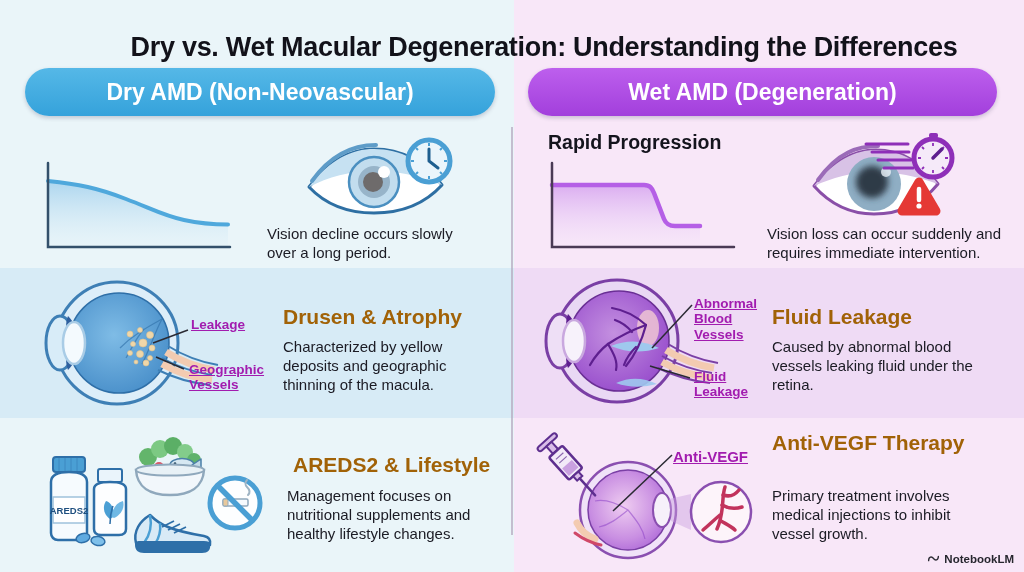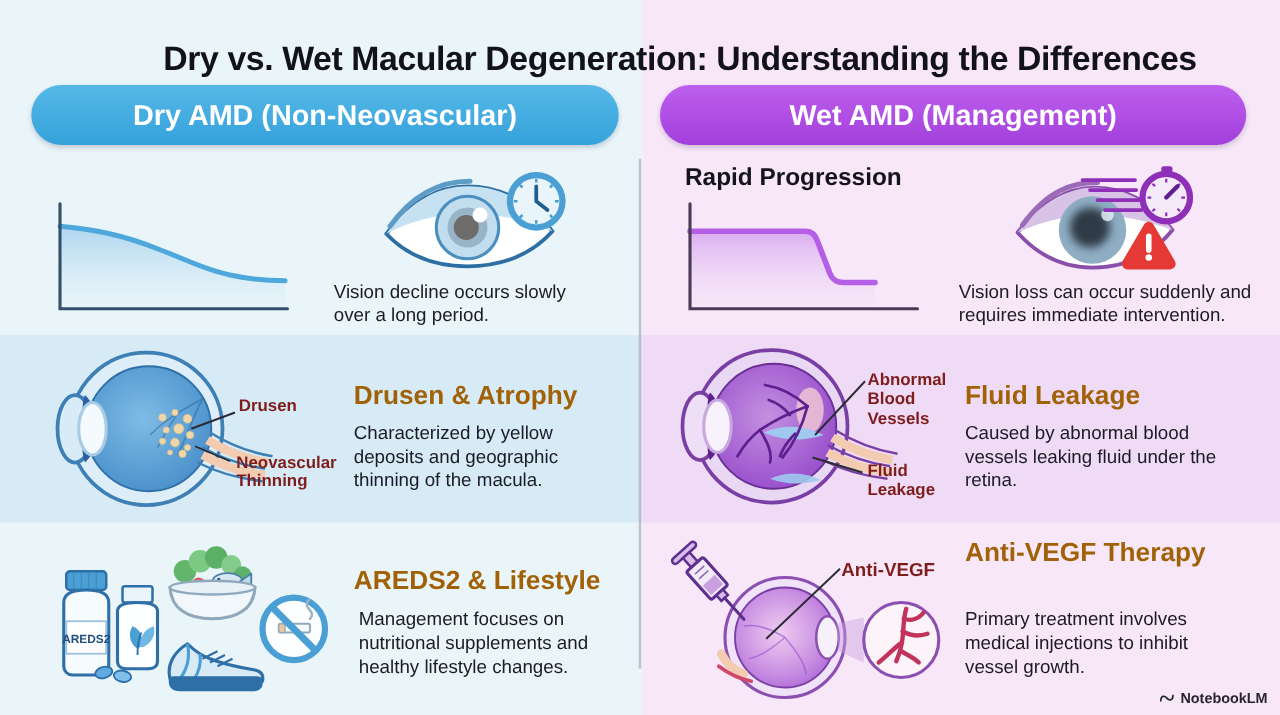--- a/index.html
+++ b/index.html
@@ -12,41 +12,41 @@
   .divider{left:511px;top:127px;width:2px;height:408px;background:#B6ABC0;opacity:.75;}
   .title{left:16px;top:16px;width:1024px;text-align:center;font-size:27px;font-weight:700;
     color:#12121A;letter-spacing:-0.3px;margin:16px;}
   .pill{height:48px;border-radius:26px;display:flex;align-items:center;justify-content:center;
     color:#fff;font-size:23px;font-weight:700;box-shadow:0 2px 4px rgba(40,40,80,.22);}
   .pill-dry{left:25px;top:68px;width:470px;background:linear-gradient(180deg,#55B8E7,#35A2DB);}
   .pill-wet{left:528px;top:68px;width:469px;background:linear-gradient(180deg,#BD5FED,#A23FDC);}
   .row1-h{font-size:19.5px;font-weight:700;color:#14141D;}
   .card-h{font-size:21px;font-weight:700;color:#a16207;}
   .body-t{font-size:15px;line-height:1.27;color:#1B1B24;}
-  .dia-label{font-size:13.5px;line-height:1.14;font-weight:600;color:#7f1d1d;}
+  .dia-label{font-size:13.5px;line-height:1.14;font-weight:600;color:#a21caf;text-decoration:underline;}
   .watermark{right:10px;bottom:7px;display:flex;align-items:center;gap:4px;
     font-size:11.5px;font-weight:600;color:#26262E;justify-content:center;}
   svg{display:block;}
 </style>
 </head>
 <body>
 
 <div class="canvas">
   <div class="abs bg-right"></div>
   <div class="abs band-left"></div>
   <div class="abs band-right"></div>
   <div class="abs divider"></div>
 
   <h1 class="abs title">Dry vs. Wet Macular Degeneration: Understanding the Differences</h1>
 
   <div class="abs pill pill-dry">
     <span>Dry AMD (Non-Neovascular)</span>
   </div>
   <div class="abs pill pill-wet">
-    <span>Wet AMD (Management)</span>
+    <span>Wet AMD (Degeneration)</span>
   </div>
 
 
   <svg class="abs" style="left:38px;top:158px" width="195" height="97" viewBox="0 0 195 97">
     <defs>
       <linearGradient id="gBlue" x1="0" y1="0" x2="0" y2="1">
         <stop offset="0" stop-color="#A9D4EE" stop-opacity=".95"></stop>
         <stop offset="1" stop-color="#DFF0F8" stop-opacity=".25"></stop>
       </linearGradient>
     </defs>
@@ -157,22 +157,22 @@
       </g>
       <g>
         <path d="M142,78 C158,88 172,93 190,96" stroke="#F3CBB1" stroke-width="7" fill="none"></path>
         <path d="M138,90 C154,99 170,104 188,106" stroke="#F3CBB1" stroke-width="7" fill="none"></path>
         <path d="M144,72 C160,82 176,88 194,91 M138,84 C154,93 168,98 188,101 M134,96 C150,104 168,109 186,111" stroke="#3E7FB5" stroke-width="2" fill="none"></path>
       </g>
       <path d="M164,56 L129,69" stroke="#2A2A33" stroke-width="1.5"></path>
       <path d="M160,95 L132,83" stroke="#2A2A33" stroke-width="1.5"></path>
     </g>
   </svg>
-  <div class="abs dia-label" style="left:191px;top:317px">Drusen</div>
-  <div class="abs dia-label" style="left:189px;top:362px;width:88px">Neovascular Thinning</div>
+  <div class="abs dia-label" style="left:191px;top:317px">Leakage</div>
+  <div class="abs dia-label" style="left:189px;top:362px;width:88px">Geographic Vessels</div>
 
   <div class="abs card-h" style="left:283px;top:305px">Drusen &amp; Atrophy</div>
   <div class="abs body-t" style="left:283px;top:337px;width:202px">Characterized by yellow deposits and geographic thinning of the macula.</div>
 
   <svg class="abs" style="left:527px;top:274px" width="250" height="140" viewBox="0 0 250 140">
     <defs>
       <radialGradient id="gVitP" cx=".45" cy=".42" r=".75">
         <stop offset="0" stop-color="#C490E0"></stop>
           <stop offset="1" stop-color="#8E3FC8"></stop>
       </radialGradient>
@@ -255,21 +255,21 @@
     </g>
     <g>
       <circle cx="211" cy="76" r="25" fill="#FDFEFF" stroke="#4A9FD4" stroke-width="5"></circle>
       <rect x="199" y="72" width="25" height="7" rx="1.5" fill="#F6FAFD" stroke="#8FA8BC" stroke-width="1.5"></rect>
       <rect x="199" y="72" width="5" height="7" rx="1.5" fill="#E8C89C" stroke="#8FA8BC" stroke-width="1"></rect>
       <path d="M224,68 c3,-3 1,-6 -1,-8 c-2,-2 -2,-5 0,-7" stroke="#9FB4C4" stroke-width="2" fill="none" stroke-linecap="round"></path>
       <path d="M194,59 L228,93" stroke="#4A9FD4" stroke-width="5.5" stroke-linecap="round"></path>
     </g>
   </svg>
 
-  <div class="abs card-h" style="left:283px;top:453px">AREDS2 &amp; Lifestyle</div>
+  <div class="abs card-h" style="left:293px;top:453px">AREDS2 &amp; Lifestyle</div>
   <div class="abs body-t" style="left:287px;top:486px;width:208px">Management focuses on nutritional supplements and healthy lifestyle changes.</div>
 
   <svg class="abs" style="left:525px;top:427px" width="245" height="140" viewBox="0 0 245 140">
     <defs>
       <radialGradient id="gEyeW" cx=".45" cy=".45" r=".75">
         <stop offset="0" stop-color="#EFCDF1"></stop>
           <stop offset=".55" stop-color="#C98FE2"></stop>
           <stop offset="1" stop-color="#9B4FD0"></stop>
       </radialGradient>
     </defs>

